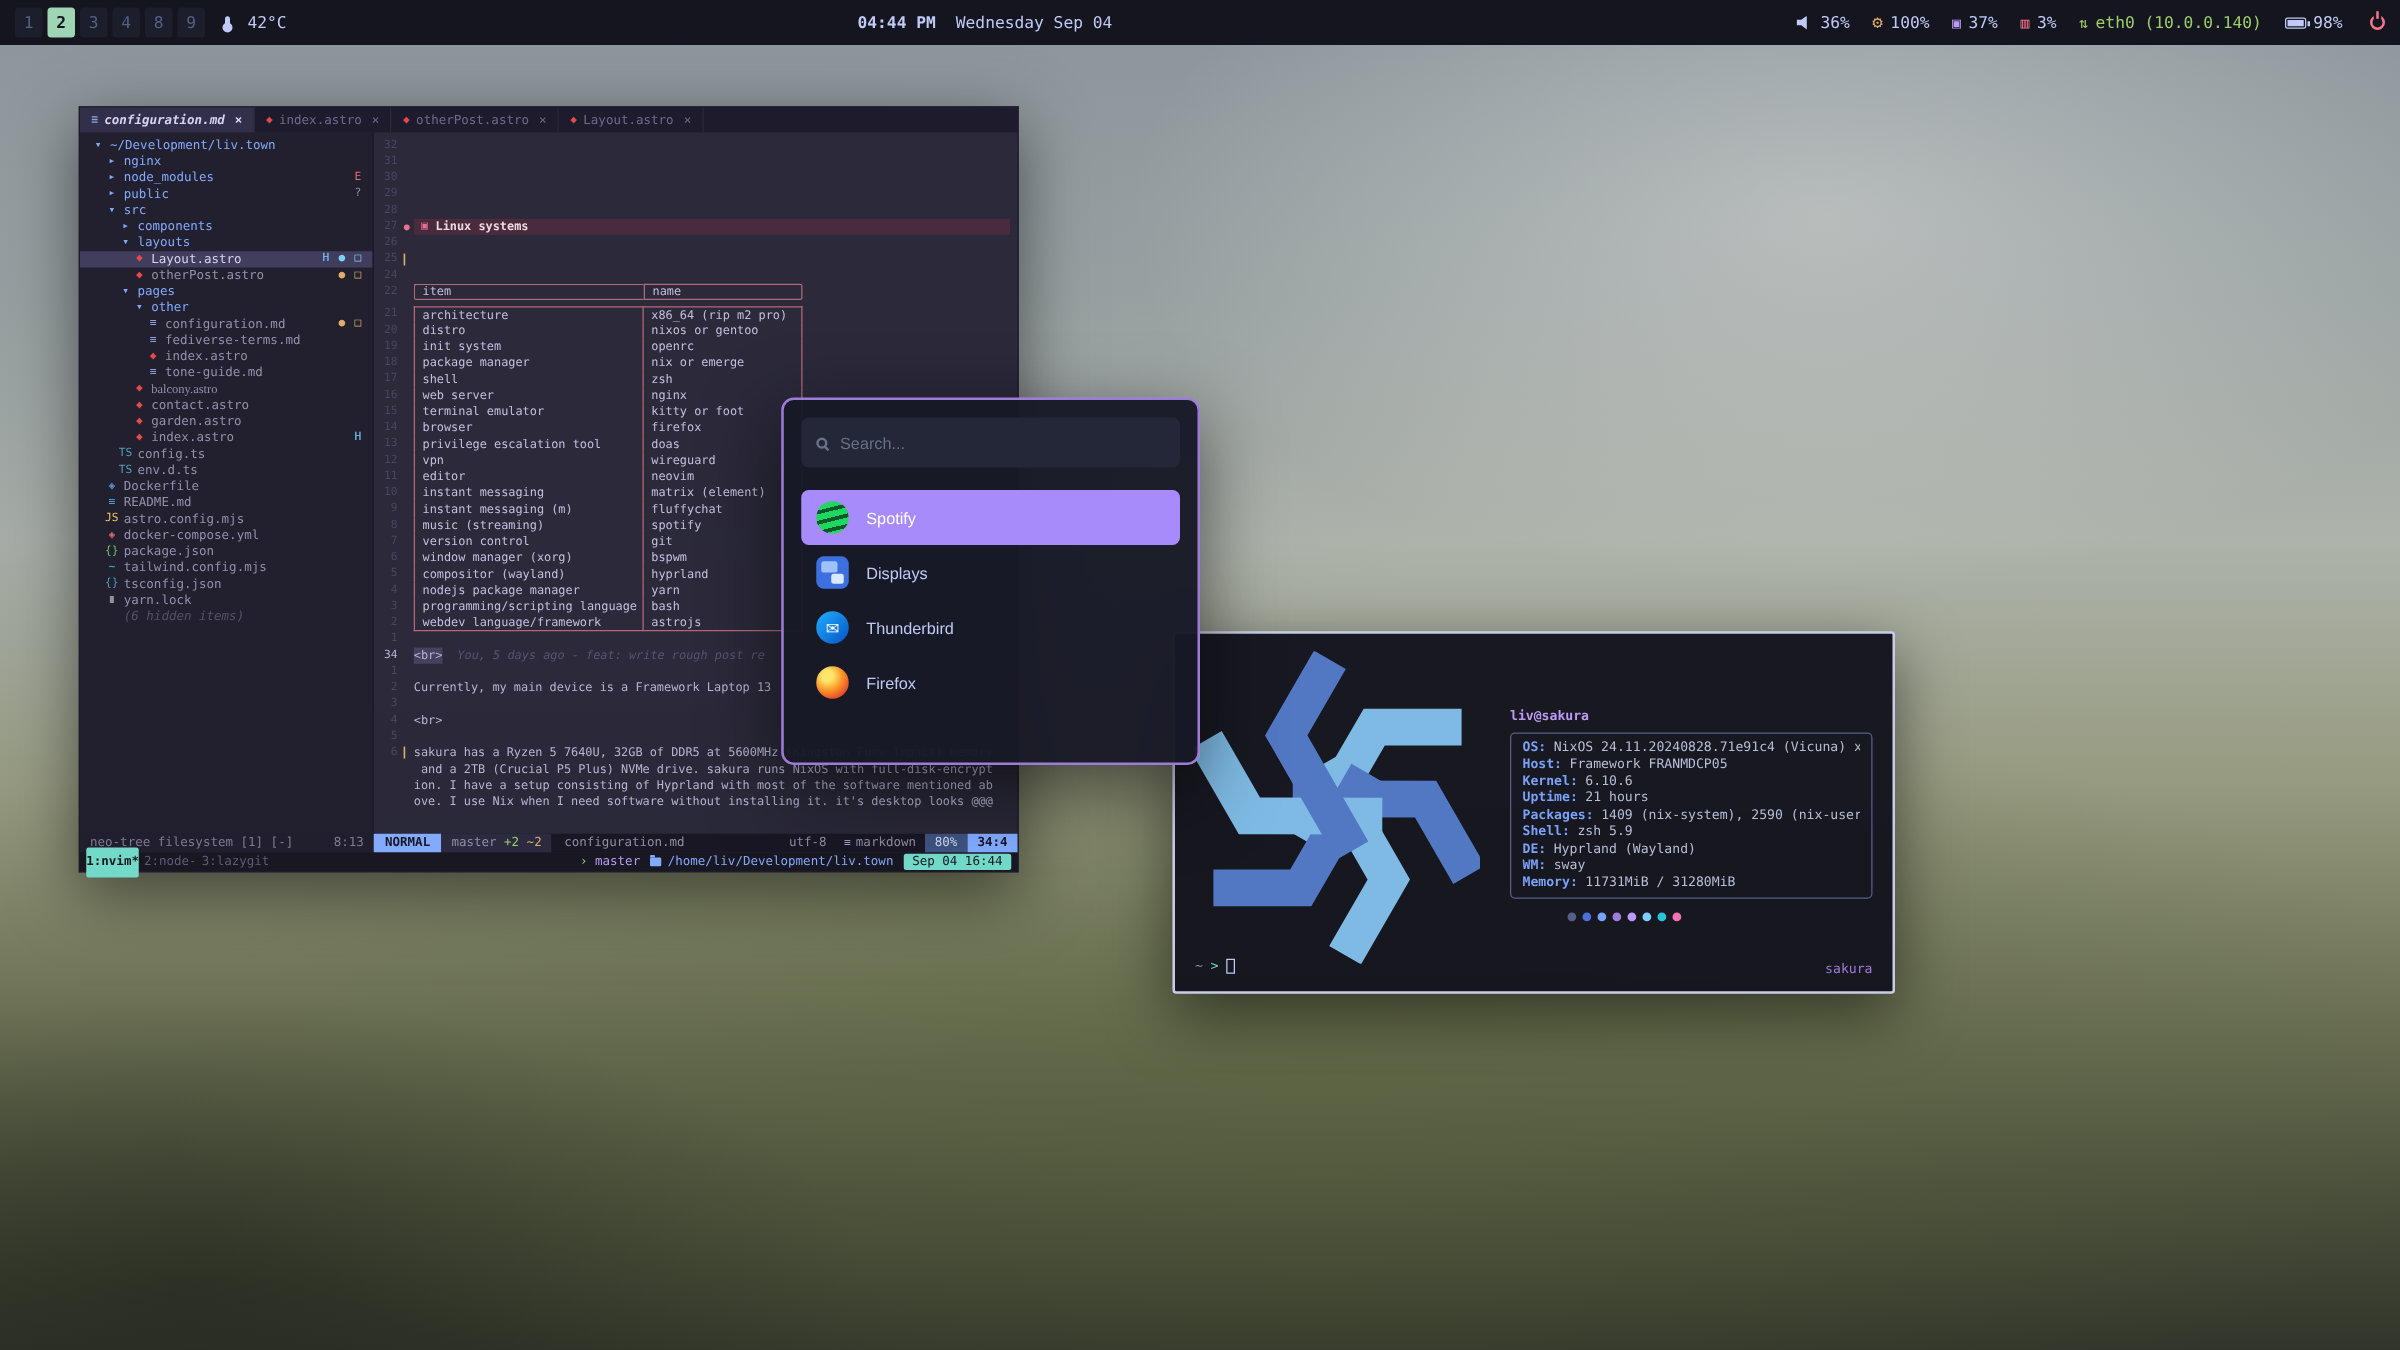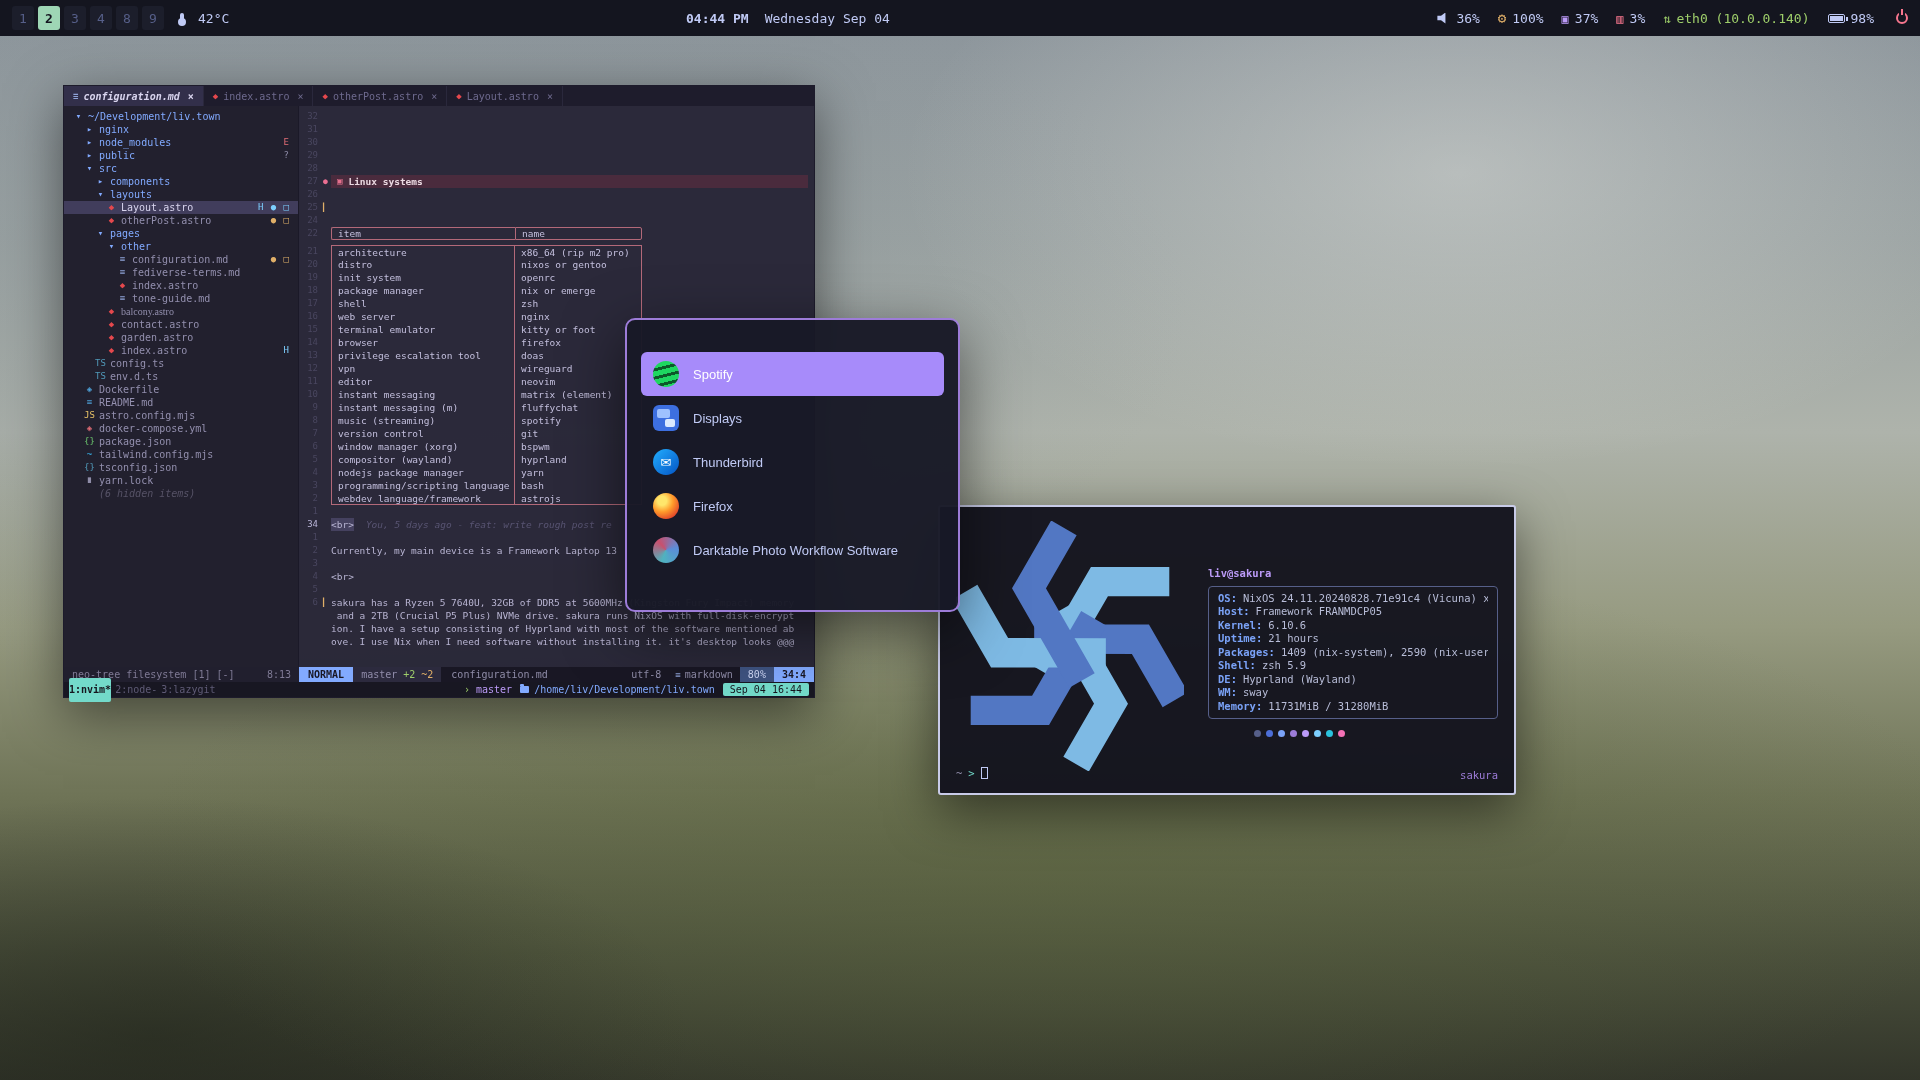--- a/index.html
+++ b/index.html
@@ -895,20 +895,24 @@
     </div>
     <div class="prompt">
       <span class="prompt-path">~</span>
       <span class="prompt-char">&gt;</span>
       <span class="cursor-block"></span>
     </div>
     <div class="session-label">sakura</div>
   </div>
 
   <div class="launcher">
+    <div class="search-box">
+      <span class="search-icon"></span>
+      <span class="search-placeholder">Search...</span>
+    </div>
     <div class="launch-list">
 
         <div class="launch-item selected">
           <span class="app-icon spotify-icon"></span>
           <span class="app-label">Spotify</span>
         </div>
 
         <div class="launch-item">
           <span class="app-icon displays-icon"></span>
           <span class="app-label">Displays</span>
@@ -917,19 +921,15 @@
         <div class="launch-item">
           <span class="app-icon thunderbird-icon"></span>
           <span class="app-label">Thunderbird</span>
         </div>
 
         <div class="launch-item">
           <span class="app-icon firefox-icon"></span>
           <span class="app-label">Firefox</span>
         </div>
 
-        <div class="launch-item">
-          <span class="app-icon darktable-icon"></span>
-          <span class="app-label">Darktable Photo Workflow Software</span>
-        </div>
       </div>
   </div>
 </div>
 
 </body></html>

